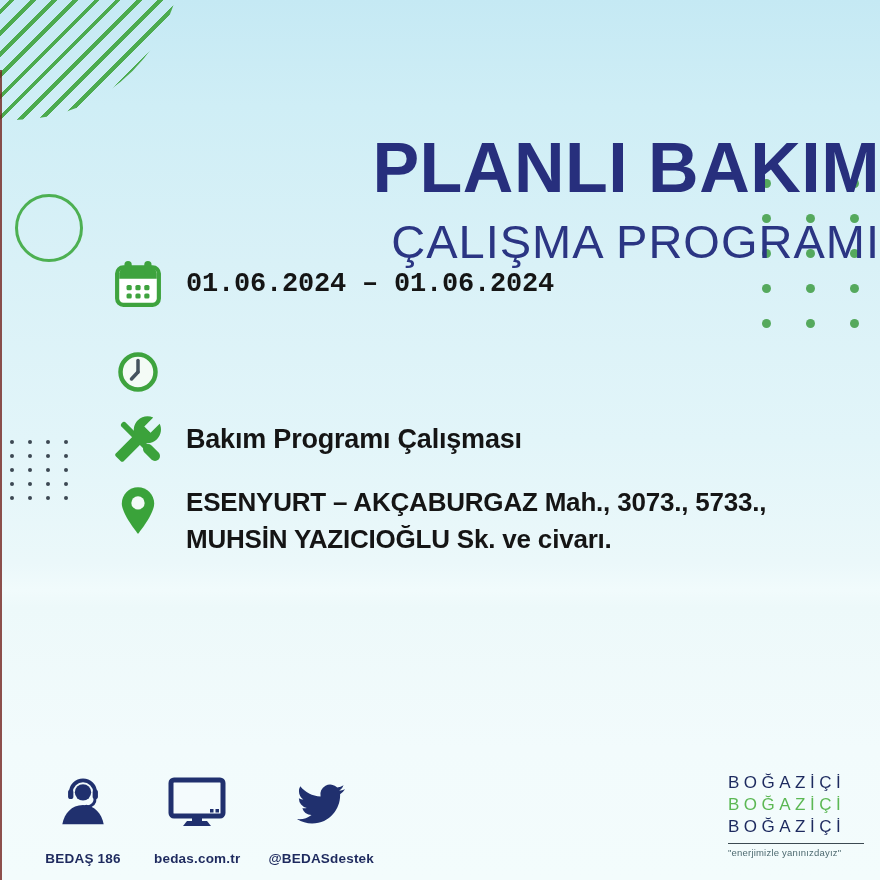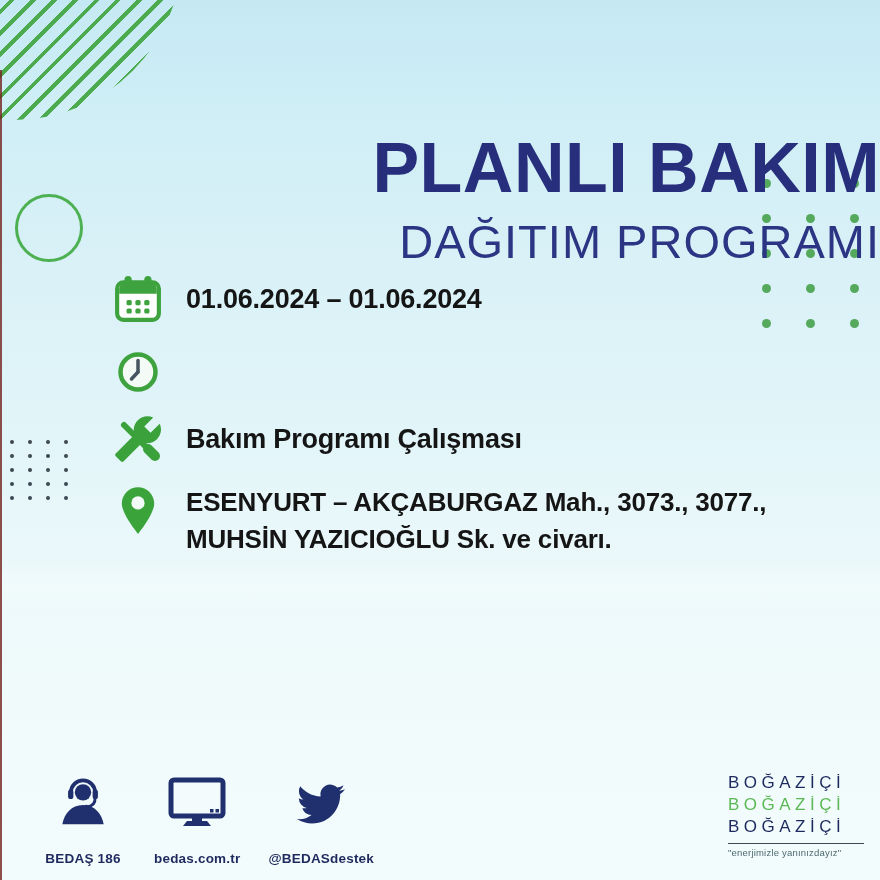--- a/index.html
+++ b/index.html
@@ -21,21 +21,21 @@
   .small-dots{position:absolute;left:10px;top:440px;display:grid;grid-template-columns:repeat(4,4px);grid-auto-rows:4px;column-gap:14px;row-gap:10px;}
   .small-dots i{width:4px;height:4px;border-radius:50%;background:#3d4853;display:block;}
   
   .title{position:absolute;top:84px;left:0;width:100%;text-align:right;margin-top:48px;}
   .title-main{font-size:70px;font-weight:800;letter-spacing:0.5px;line-height:72px;color:#272f7d;}
   .title-sub{font-size:47px;font-weight:400;letter-spacing:1px;margin-top:10px;color:#2b3583;}
   
   .row{position:absolute;left:112px;display:flex;align-items:center;}
   .row .icon{width:52px;flex:0 0 52px;margin-right:22px;display:flex;justify-content:center;}
   .row .txt{font-size:27px;font-weight:600;color:#151515;letter-spacing:-0.2px;}
-  .row1{top:275px;}
+  .row1{top:260px;font-family:Liberation Mono, monospace;}
   .row2{top:350px;}
   .row3{top:414px;align-items:center;}
   .row4{top:484px;align-items:flex-start;}
   .row4 .txt{font-size:26px;line-height:1.42;width:640px;}
   
   .contacts{position:absolute;left:40px;bottom:14px;display:flex;align-items:flex-end;gap:28px;}
   .contact{display:flex;flex-direction:column;align-items:center;gap:19px;min-width:86px;justify-content:space-between;}
   .contact .clabel{font-size:13.5px;font-weight:700;color:#1e2a5e;letter-spacing:0.2px;white-space:nowrap;}
   .logo{position:absolute;right:16px;bottom:22px;width:136px;}
   .logo-line{font-size:17px;font-weight:400;letter-spacing:4.5px;line-height:1.3;color:#1d2a5f;white-space:nowrap;}
@@ -85,21 +85,21 @@
       <i></i>
       <i></i>
       <i></i>
       <i></i>
       <i></i>
       <i></i>
   </div>
 
   <div class="title">
     <div class="title-main">PLANLI BAKIM</div>
-    <div class="title-sub">DAĞITIM PROGRAMI</div>
+    <div class="title-sub">ÇALIŞMA PROGRAMI</div>
   </div>
 
   <div class="row row1">
     <span class="icon">
       <svg width="48" height="48" viewBox="0 0 46 46">
         <rect x="3" y="7" width="40" height="36" rx="6" fill="#ffffff" stroke="#3ea33e" stroke-width="4"></rect>
         <path d="M5 13 a6 6 0 0 1 6-6 h24 a6 6 0 0 1 6 6 v5 H5 z" fill="#3ea33e"></path>
         <rect x="10" y="1" width="7" height="13" rx="3.5" fill="#3ea33e"></rect>
         <rect x="29" y="1" width="7" height="13" rx="3.5" fill="#3ea33e"></rect>
         <g fill="#3ea33e">
@@ -142,21 +142,21 @@
     <span class="txt">Bakım Programı Çalışması</span>
   </div>
 
   <div class="row row4">
     <span class="icon">
       <svg width="40" height="54" viewBox="0 0 42 54">
         <path d="M21 2 C11.6 2 4 9.6 4 19 c0 11.5 17 32 17 32 s17 -20.5 17 -32 C38 9.6 30.4 2 21 2 Z" fill="#3aa33a"></path>
         <circle cx="21" cy="18.5" r="7" fill="#f2fbf7"></circle>
       </svg>
     </span>
-    <span class="txt">ESENYURT – AKÇABURGAZ Mah., 3073.,  3077., MUHSİN YAZICIOĞLU Sk. ve civarı.</span>
+    <span class="txt">ESENYURT – AKÇABURGAZ Mah., 3073.,  5733., MUHSİN YAZICIOĞLU Sk. ve civarı.</span>
   </div>
 
   <div class="contacts">
     <div class="contact">
       <span>
         <svg width="52" height="52" viewBox="0 0 54 54">
           <circle cx="27" cy="17" r="8.5" fill="#20306e"></circle>
           <path d="M27 30 C15 30 7.5 39 5.5 50 L48.5 50 C46.5 39 39 30 27 30 Z" fill="#20306e"></path>
           <path d="M14.5 17 a12.5 12.5 0 0 1 25 0" fill="none" stroke="#20306e" stroke-width="4"></path>
           <rect x="11.5" y="14" width="5.5" height="10" rx="2.7" fill="#20306e"></rect>

